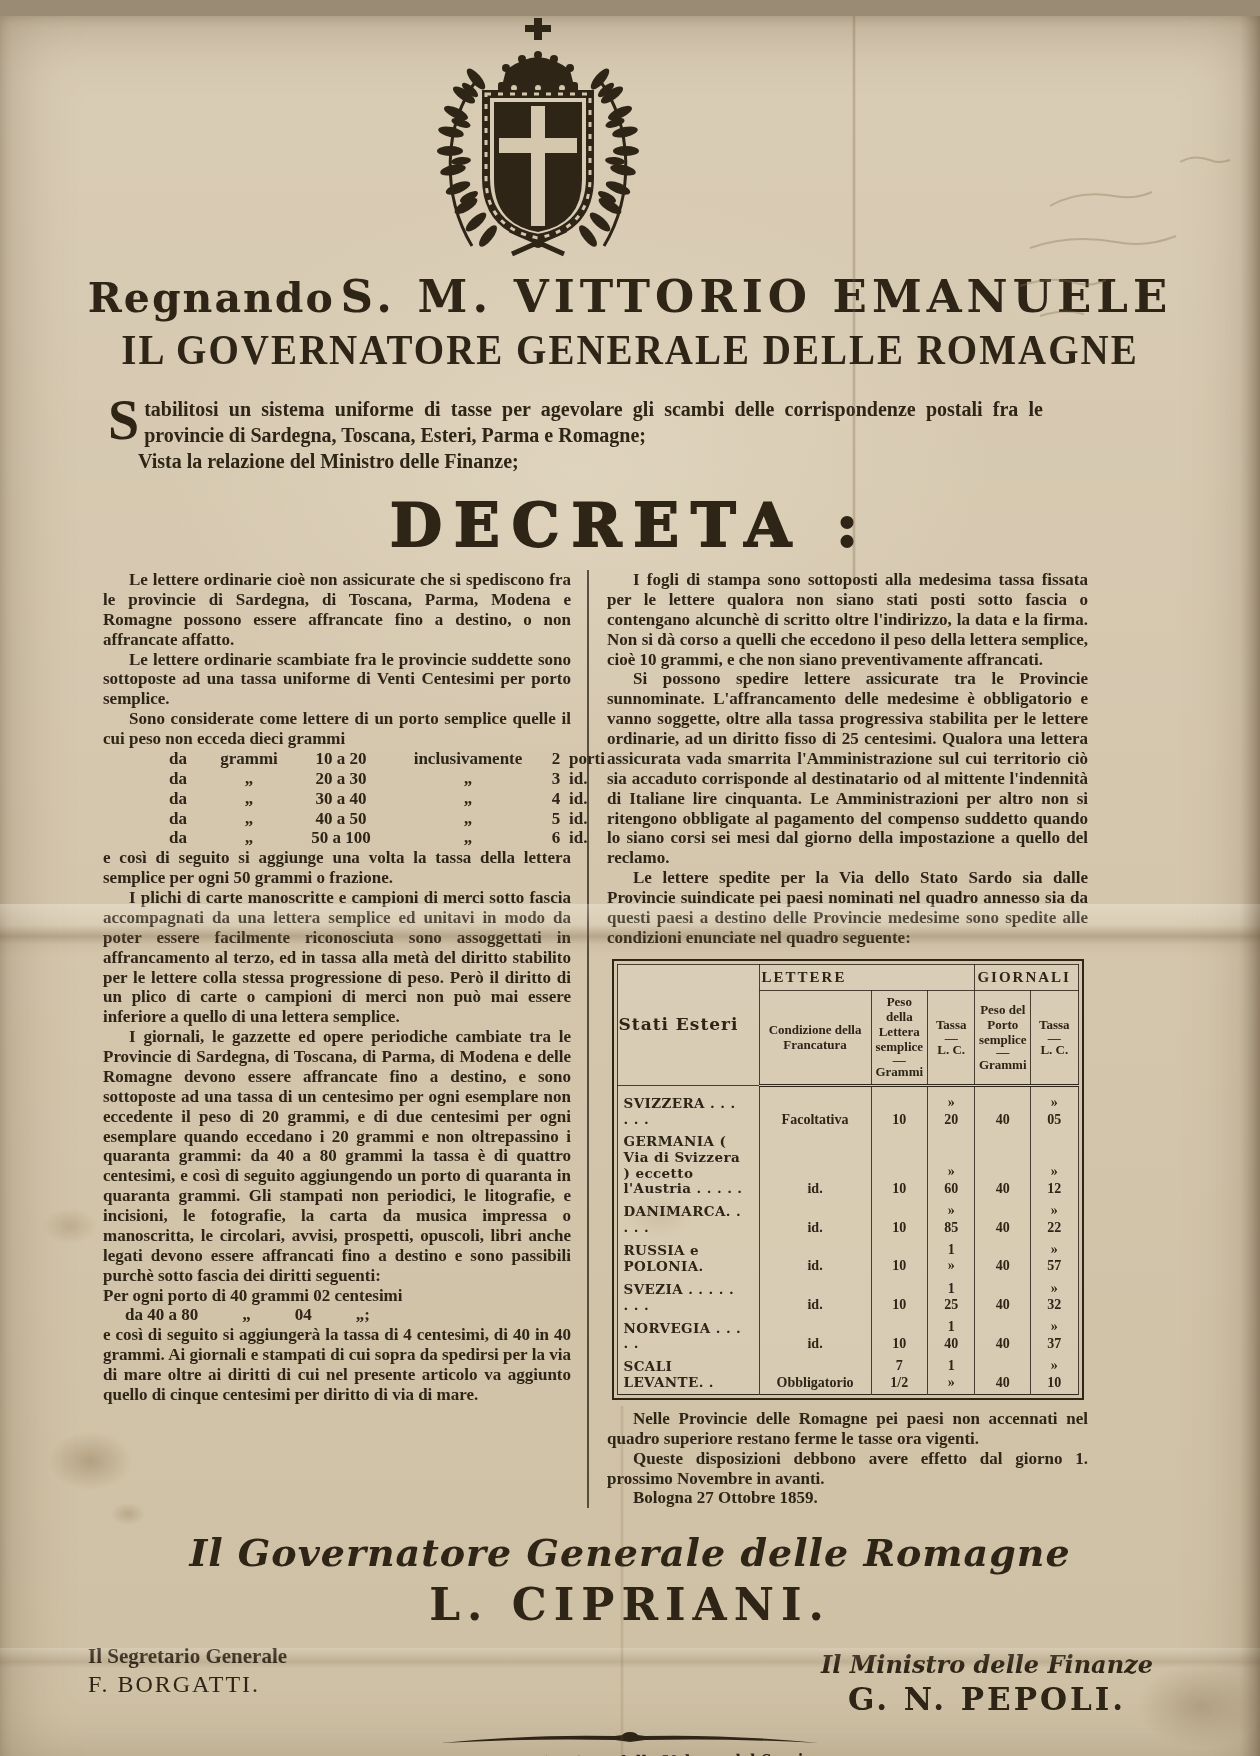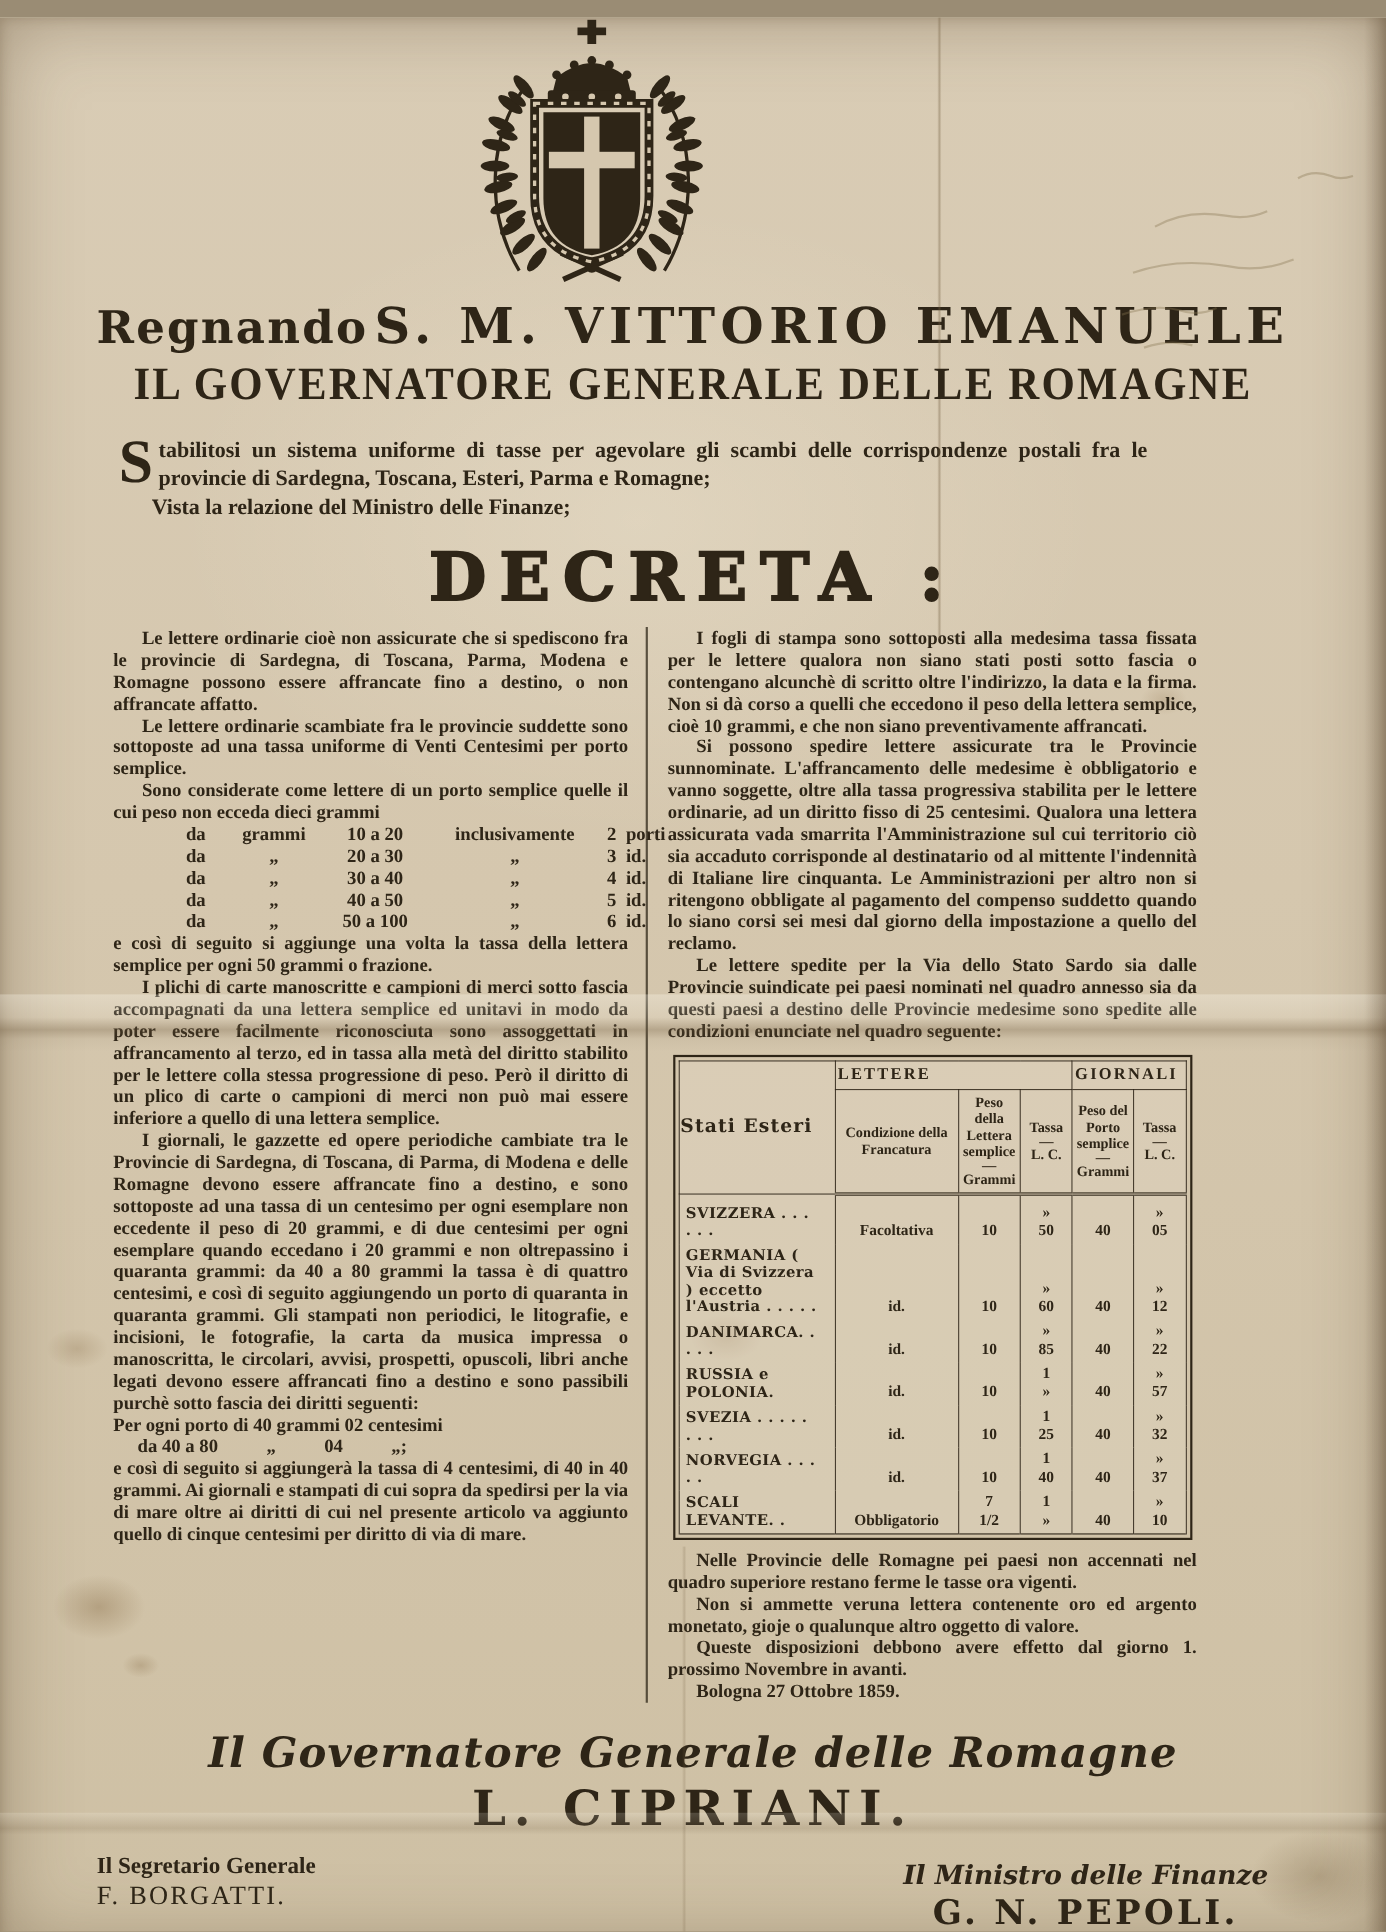--- a/index.html
+++ b/index.html
@@ -285,21 +285,21 @@
                 <div class="dash">—</div>
                 <div>L. C.</div>
               </th>
           </tr>
         </thead>
         <tbody>
           <tr class="sp">
               <td class="country">SVIZZERA . . . . . .</td>
               <td>Facoltativa</td>
               <td>10</td>
-              <td>» 50</td>
+              <td>» 20</td>
               <td>40</td>
               <td>» 05</td>
             </tr>
           <tr>
               <td class="country">GERMANIA ( Via di Svizzera ) eccetto l'Austria . . . . .</td>
               <td>id.</td>
               <td>10</td>
               <td>» 60</td>
               <td>40</td>
               <td>» 12</td>
@@ -342,21 +342,20 @@
               <td>7 1/2</td>
               <td>1 »</td>
               <td>40</td>
               <td>» 10</td>
             </tr>
         </tbody>
       </table>
 
       <div class="closing">
         <p>Nelle Provincie delle Romagne pei paesi non accennati nel quadro superiore restano ferme le tasse ora vigenti.</p>
-        <p>Non si ammette veruna lettera contenente oro ed argento monetato, gioje o qualunque altro oggetto di valore.</p>
         <p>Queste disposizioni debbono avere effetto dal giorno 1. prossimo Novembre in avanti.</p>
         <p class="dateline">Bologna 27 Ottobre 1859.</p>
       </div>
     </div>
   </div>
 
   <div class="sig-gov-title">Il Governatore Generale delle Romagne</div>
   <div class="sig-gov-name">L. CIPRIANI.</div>
 
   <div class="sig-row">

